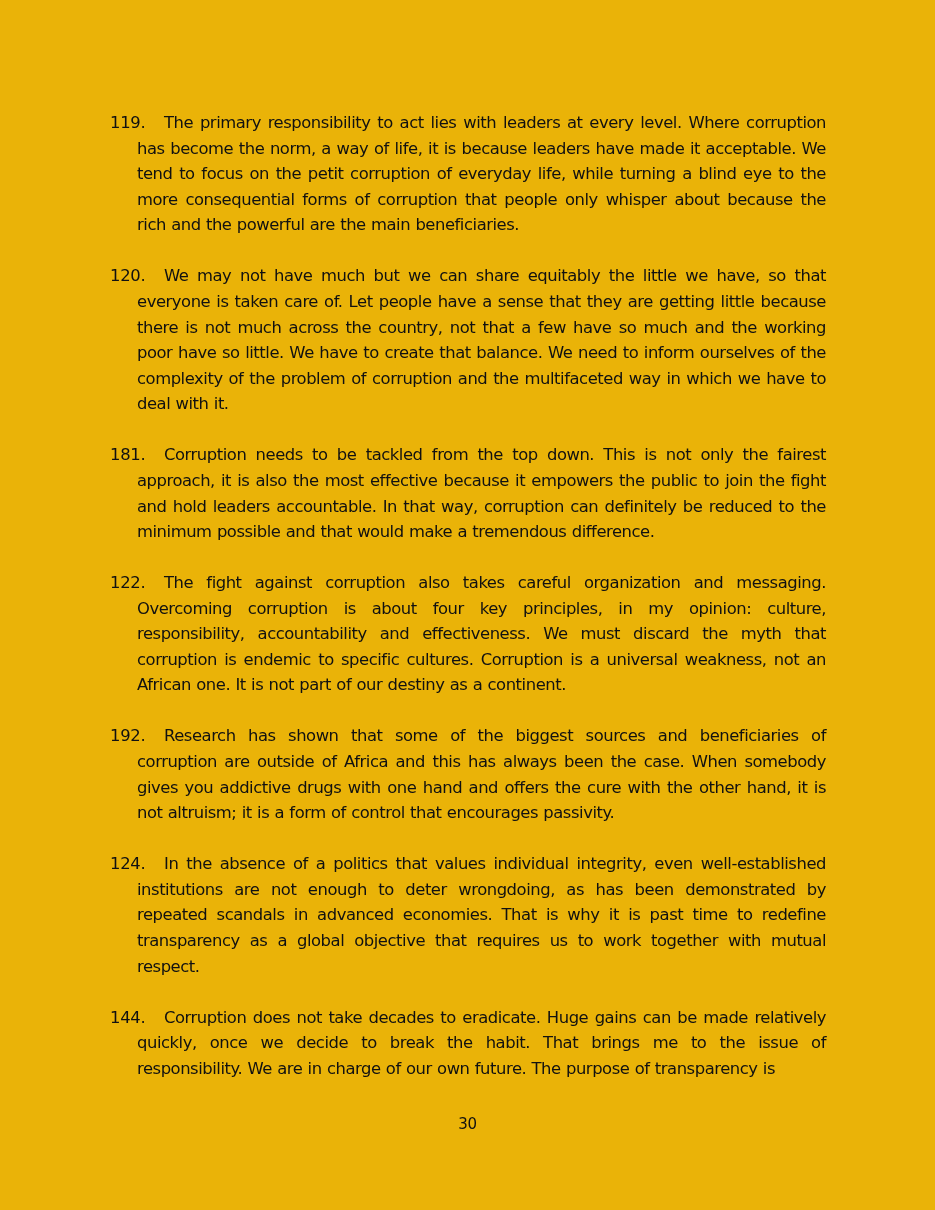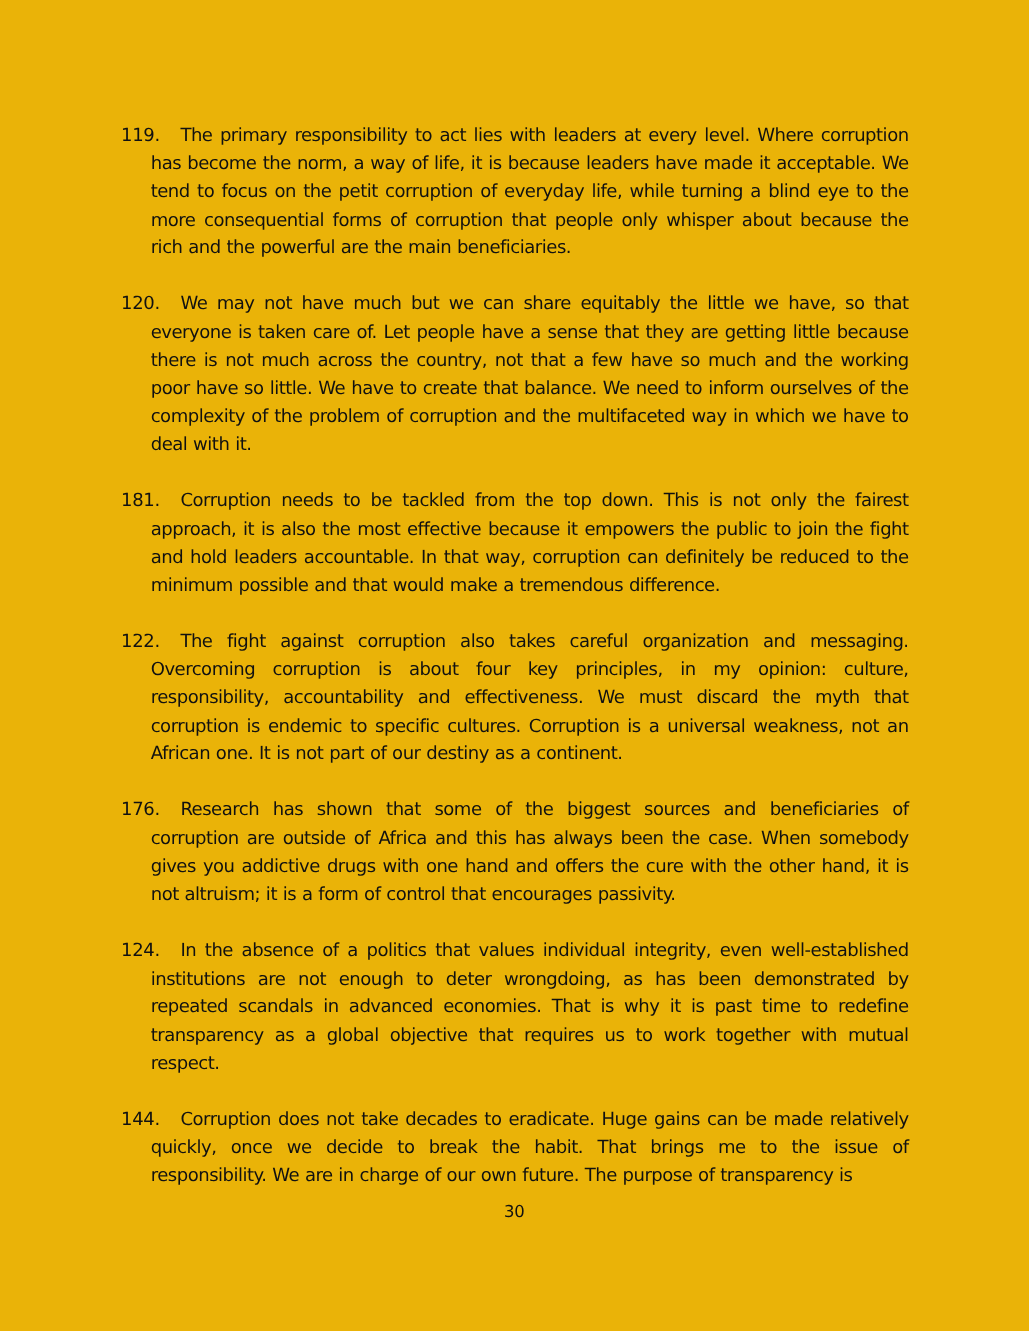--- a/index.html
+++ b/index.html
@@ -46,21 +46,21 @@
       text-indent: -27px;
     }
     .hang .num-inline {
       display: inline-block;
       width: 54px;
       text-indent: 0;
       letter-spacing: -0.3px;
     }
     .page-number {
       position: absolute;
-      top: 1092px;
+      top: 1115px;
       left: 0;
       width: 935px;
       text-align: center;
       font-size: 15px;
       letter-spacing: -0.3px;
     }
   </style>
 </head>
 <body>
 
@@ -68,21 +68,21 @@
   <div class="content">
 
     <p class="para hang"><span class="num-inline">119.</span><span>The primary responsibility to act lies with leaders at every level. Where corruption has become the norm, a way of life, it is because leaders have made it acceptable. We tend to focus on the petit corruption of everyday life, while turning a blind eye to the more consequential forms of corruption that people only whisper about because the rich and the powerful are the main beneficiaries.</span></p>
 
     <p class="para hang"><span class="num-inline">120.</span><span>We may not have much but we can share equitably the little we have, so that everyone is taken care of. Let people have a sense that they are getting little because there is not much across the country, not that a few have so much and the working poor have so little. We have to create that balance. We need to inform ourselves of the complexity of the problem of corruption and the multifaceted way in which we have to deal with it.</span></p>
 
     <p class="para hang"><span class="num-inline">181.</span><span>Corruption needs to be tackled from the top down. This is not only the fairest approach, it is also the most effective because it empowers the public to join the fight and hold leaders accountable. In that way, corruption can definitely be reduced to the minimum possible and that would make a tremendous difference.</span></p>
 
     <p class="para hang"><span class="num-inline">122.</span><span>The fight against corruption also takes careful organization and messaging. Overcoming corruption is about four key principles, in my opinion: culture, responsibility, accountability and effectiveness. We must discard the myth that corruption is endemic to specific cultures. Corruption is a universal weakness, not an African one. It is not part of our destiny as a continent.</span></p>
 
-    <p class="para hang"><span class="num-inline">176.</span><span>Research has shown that some of the biggest sources and beneficiaries of corruption are outside of Africa and this has always been the case. When somebody gives you addictive drugs with one hand and offers the cure with the other hand, it is not altruism; it is a form of control that encourages passivity.</span></p>
+    <p class="para hang"><span class="num-inline">192.</span><span>Research has shown that some of the biggest sources and beneficiaries of corruption are outside of Africa and this has always been the case. When somebody gives you addictive drugs with one hand and offers the cure with the other hand, it is not altruism; it is a form of control that encourages passivity.</span></p>
 
     <p class="para hang"><span class="num-inline">124.</span><span>In the absence of a politics that values individual integrity, even well-established institutions are not enough to deter wrongdoing, as has been demonstrated by repeated scandals in advanced economies. That is why it is past time to redefine transparency as a global objective that requires us to work together with mutual respect.</span></p>
 
     <p class="para hang"><span class="num-inline">144.</span><span>Corruption does not take decades to eradicate. Huge gains can be made relatively quickly, once we decide to break the habit. That brings me to the issue of responsibility. We are in charge of our own future. The purpose of transparency is</span></p>
 
   </div>
 
   <div class="page-number">30</div>
 </div>
 

